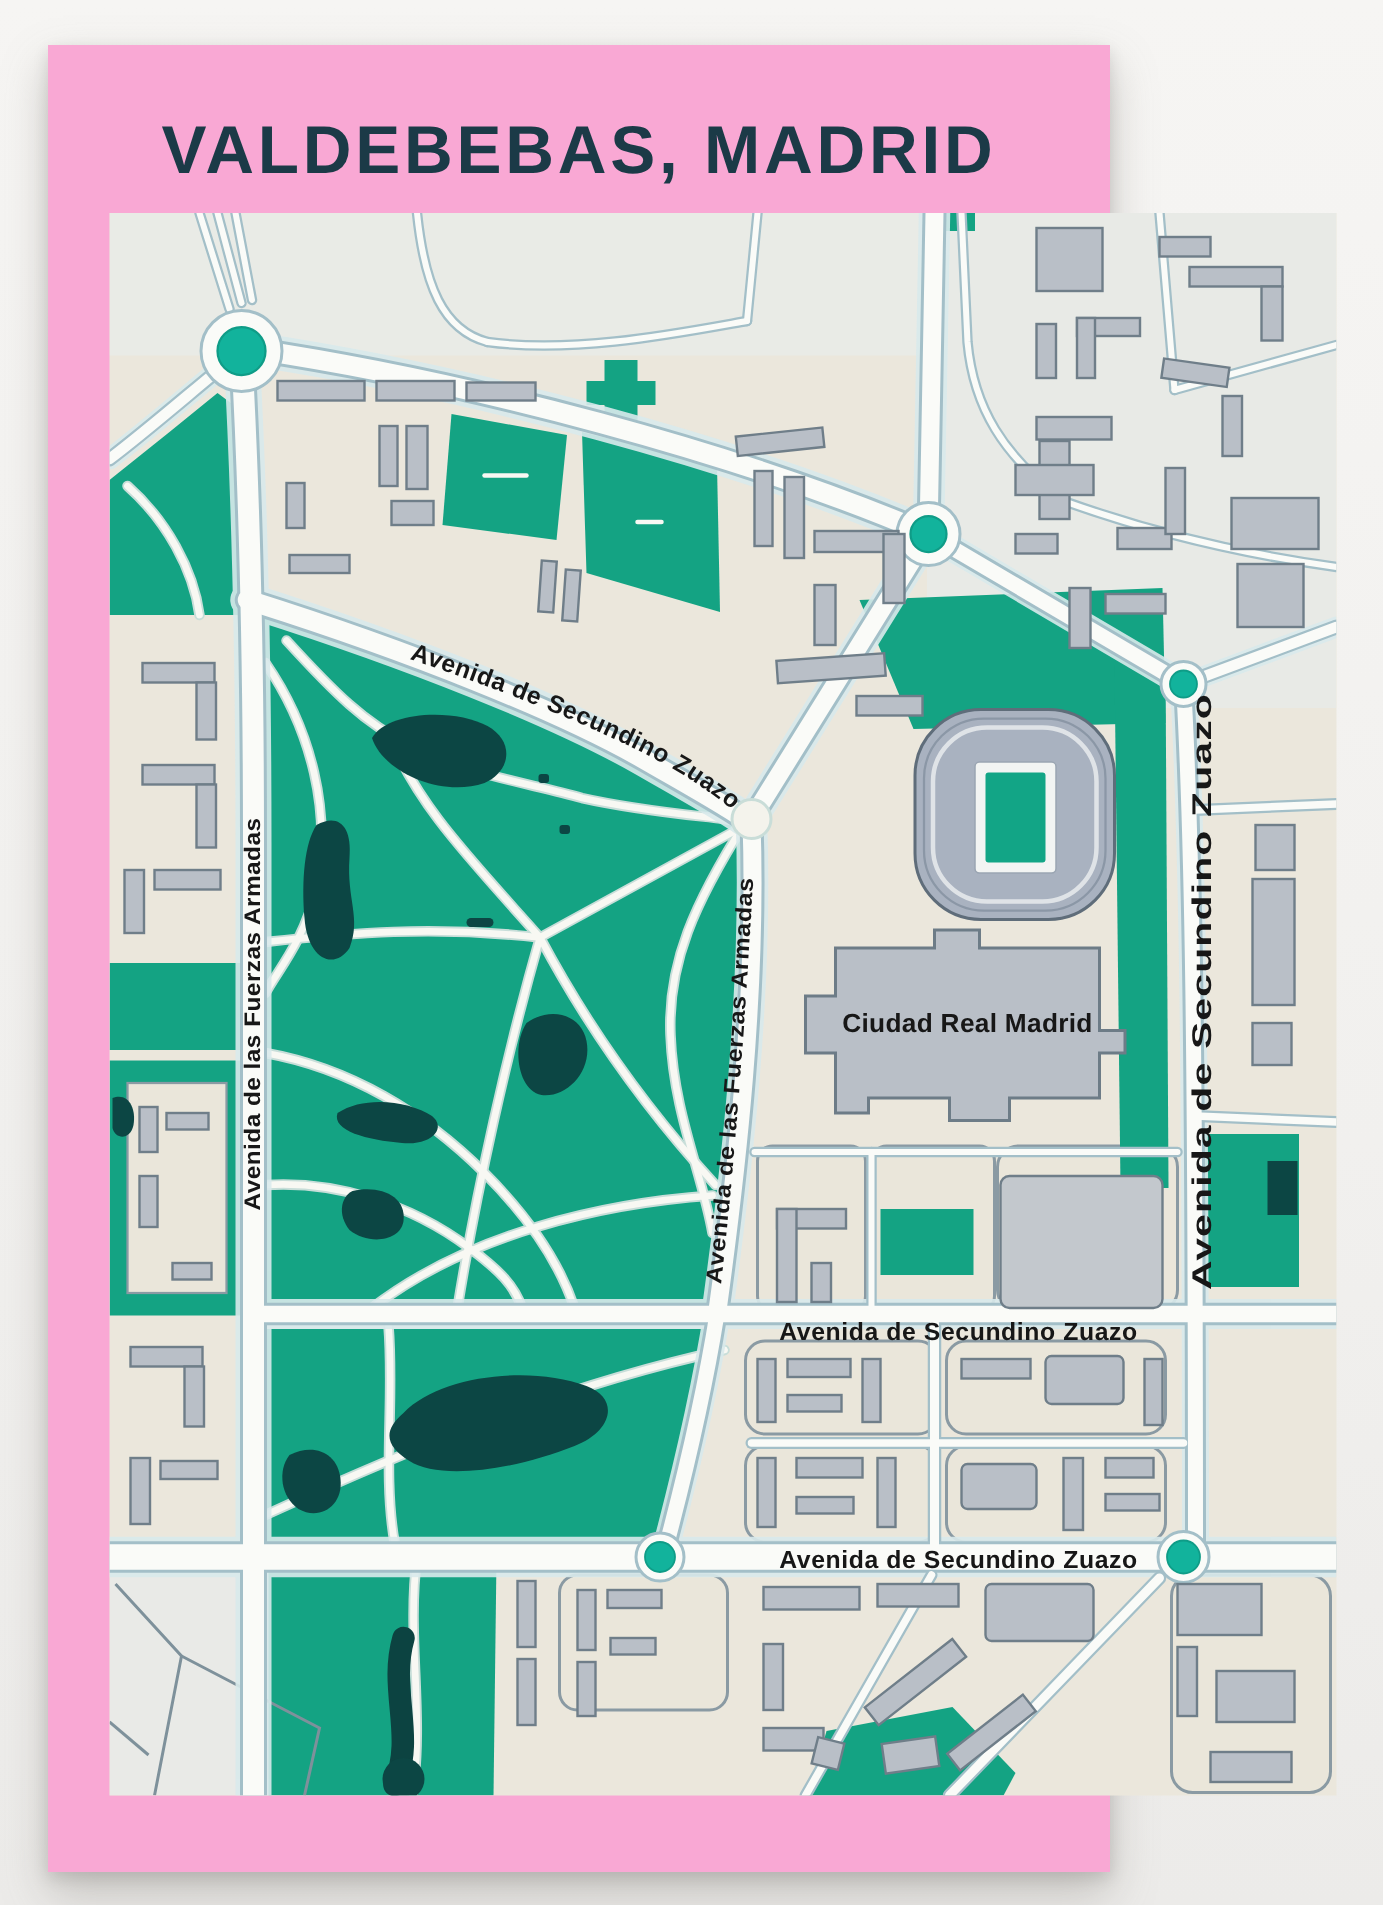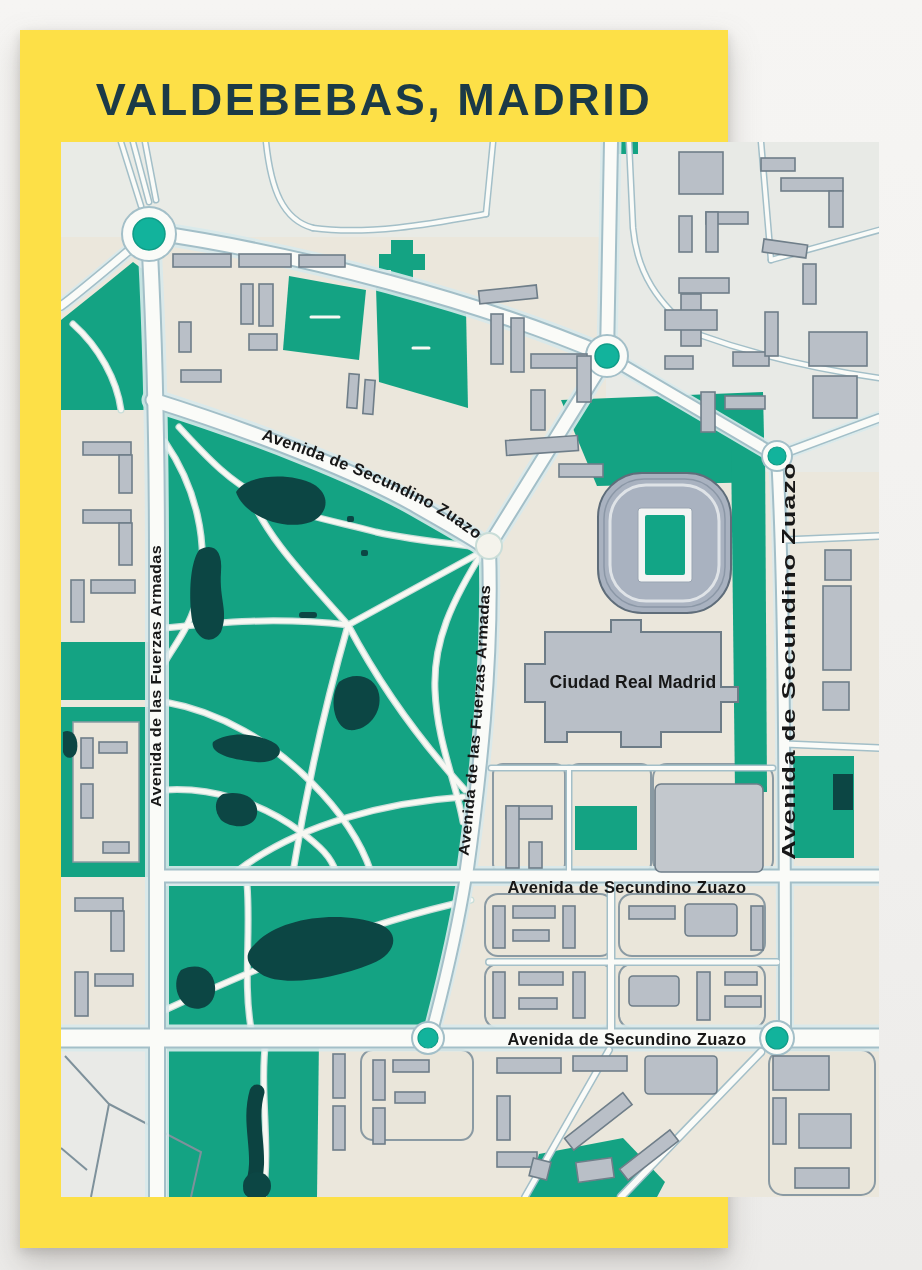--- a/index.html
+++ b/index.html
@@ -2,22 +2,22 @@
 <html><head>
 <meta charset="utf-8">
 <style>
   html,body{margin:0;padding:0;}
   body{
     width:922px;height:1270px;position:relative;overflow:hidden;
     background:linear-gradient(180deg,#f6f5f3 0%,#f1f0ee 60%,#ecebe9 100%);
     font-family:"Liberation Sans",sans-serif;
   }
   .poster{
-    position:absolute;left:20px;top:30px;width:708px;height:1218px;
-    background:#fde047;
+    position:absolute;left:32px;top:30px;width:708px;height:1218px;
+    background:#f9a8d4;
     box-shadow:0 14px 28px rgba(120,115,110,.35),0 4px 10px rgba(0,0,0,.12);
   }
   .poster-title{
     position:absolute;top:44px;left:0;width:100%;margin:0;
     text-align:center;font-size:45px;font-weight:700;letter-spacing:2.5px;
     color:#1b3a47;
   }
   .map{
     position:absolute;left:41px;top:112px;width:818px;height:1055px;
     background:#ebe7dc;overflow:hidden;

